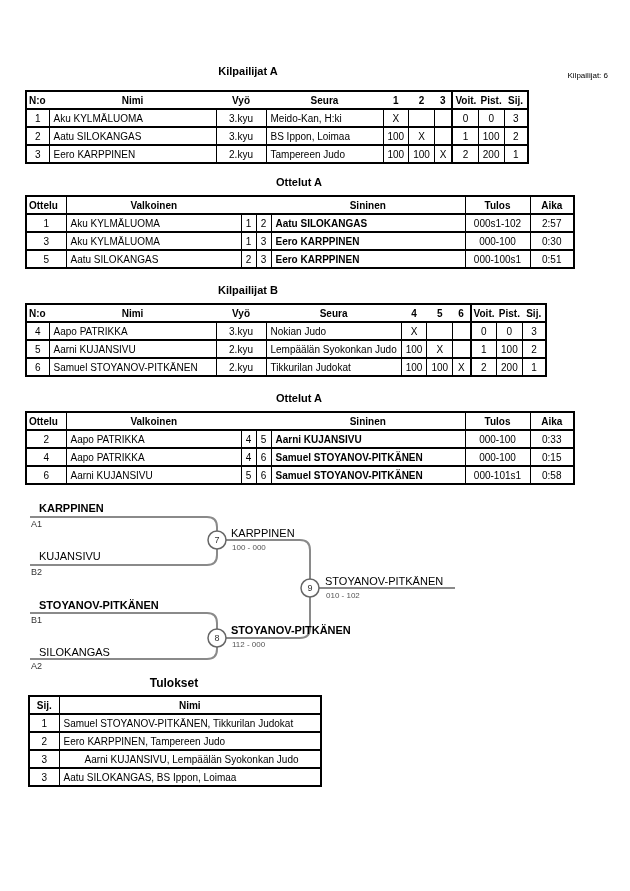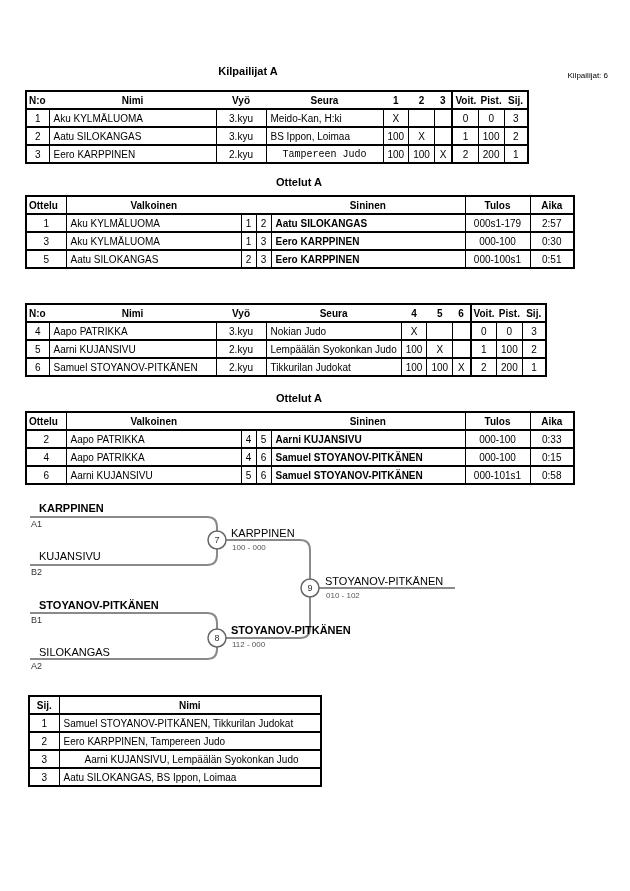--- a/index.html
+++ b/index.html
@@ -85,21 +85,21 @@
           <td style="text-align: center;">X</td>
           <td style="text-align: center;"></td>
           <td class="bL2" style="text-align: center;">1</td>
           <td style="text-align: center;">100</td>
           <td style="text-align: center;">2</td>
         </tr>
         <tr>
           <td style="text-align: center;">3</td>
           <td style="text-align: left;">Eero KARPPINEN</td>
           <td style="text-align: center;">2.kyu</td>
-          <td class="club" style="text-align: center; font-family: Liberation Mono, monospace;">Tampereen Judo</td>
+          <td class="club" style="text-align: left;">Tampereen Judo</td>
           <td style="text-align: center;">100</td>
           <td style="text-align: center;">100</td>
           <td style="text-align: center;">X</td>
           <td class="bL2" style="text-align: center;">2</td>
           <td style="text-align: center;">200</td>
           <td style="text-align: center;">1</td>
         </tr>
       </tbody>
     </table>
 
@@ -125,21 +125,21 @@
           <th class="hbL">Aika</th>
         </tr>
       </thead>
       <tbody>
         <tr>
           <td style="text-align: center;">1</td>
           <td style="text-align: left;">Aku KYLMÄLUOMA</td>
           <td style="text-align: center;">1</td>
           <td style="text-align: center;">2</td>
           <td class="blue" style="text-align: left;">Aatu SILOKANGAS</td>
-          <td style="text-align: center;">000s1-179</td>
+          <td style="text-align: center;">000s1-102</td>
           <td style="text-align: center;">2:57</td>
         </tr>
         <tr>
           <td style="text-align: center;">3</td>
           <td style="text-align: left;">Aku KYLMÄLUOMA</td>
           <td style="text-align: center;">1</td>
           <td style="text-align: center;">3</td>
           <td class="blue" style="text-align: left;">Eero KARPPINEN</td>
           <td style="text-align: center;">000-100</td>
           <td style="text-align: center; margin-left: 24px;">0:30</td>
@@ -149,20 +149,21 @@
           <td style="text-align: left;">Aatu SILOKANGAS</td>
           <td style="text-align: center;">2</td>
           <td style="text-align: center;">3</td>
           <td class="blue" style="text-align: left;">Eero KARPPINEN</td>
           <td style="text-align: center;">000-100s1</td>
           <td style="text-align: center;">0:51</td>
         </tr>
       </tbody>
     </table>
 
+  <div class="section-title" style="left:25px;top:284px;width:446px;">Kilpailijat B</div>
   <table id="pool-b" style="left:25px;top:303px;">
       <colgroup>
         <col style="width: 23px;">
         <col style="width: 167px;">
         <col style="width: 50px;">
         <col style="width: 117px;">
         <col style="width: 21px;">
         <col style="width: 20px;">
         <col style="width: 18px;">
         <col style="width: 24px;">
@@ -314,20 +315,21 @@
     <div class="bk-name" style="left:231px;top:29px;">KARPPINEN</div>
     <div class="bk-score" style="left:232px;top:45px;">100 - 000</div>
 
     <div class="bk-name bk-bold" style="left:231px;top:126px;">STOYANOV-PITKÄNEN</div>
     <div class="bk-score" style="left:232px;top:142px;">112 - 000</div>
 
     <div class="bk-name" style="left:325px;top:77px;">STOYANOV-PITKÄNEN</div>
     <div class="bk-score" style="left:326px;top:93px;">010 - 102</div>
   </div>
 
+  <div class="section-title results-title" style="left:28px;top:676px;width:292px;">Tulokset</div>
   <table id="results" style="left:28px;top:695px;">
       <colgroup>
         <col style="width: 30px;">
         <col style="width: 262px;">
       </colgroup>
       <thead>
         <tr>
           <th>Sij.</th>
           <th class="hbL">Nimi</th>
         </tr>

